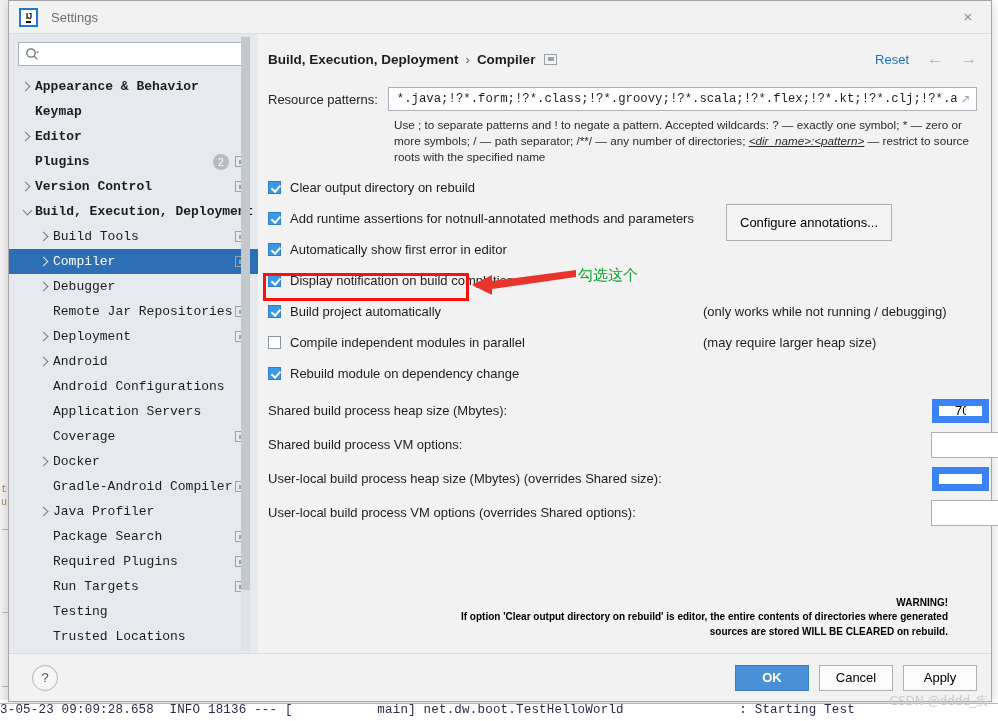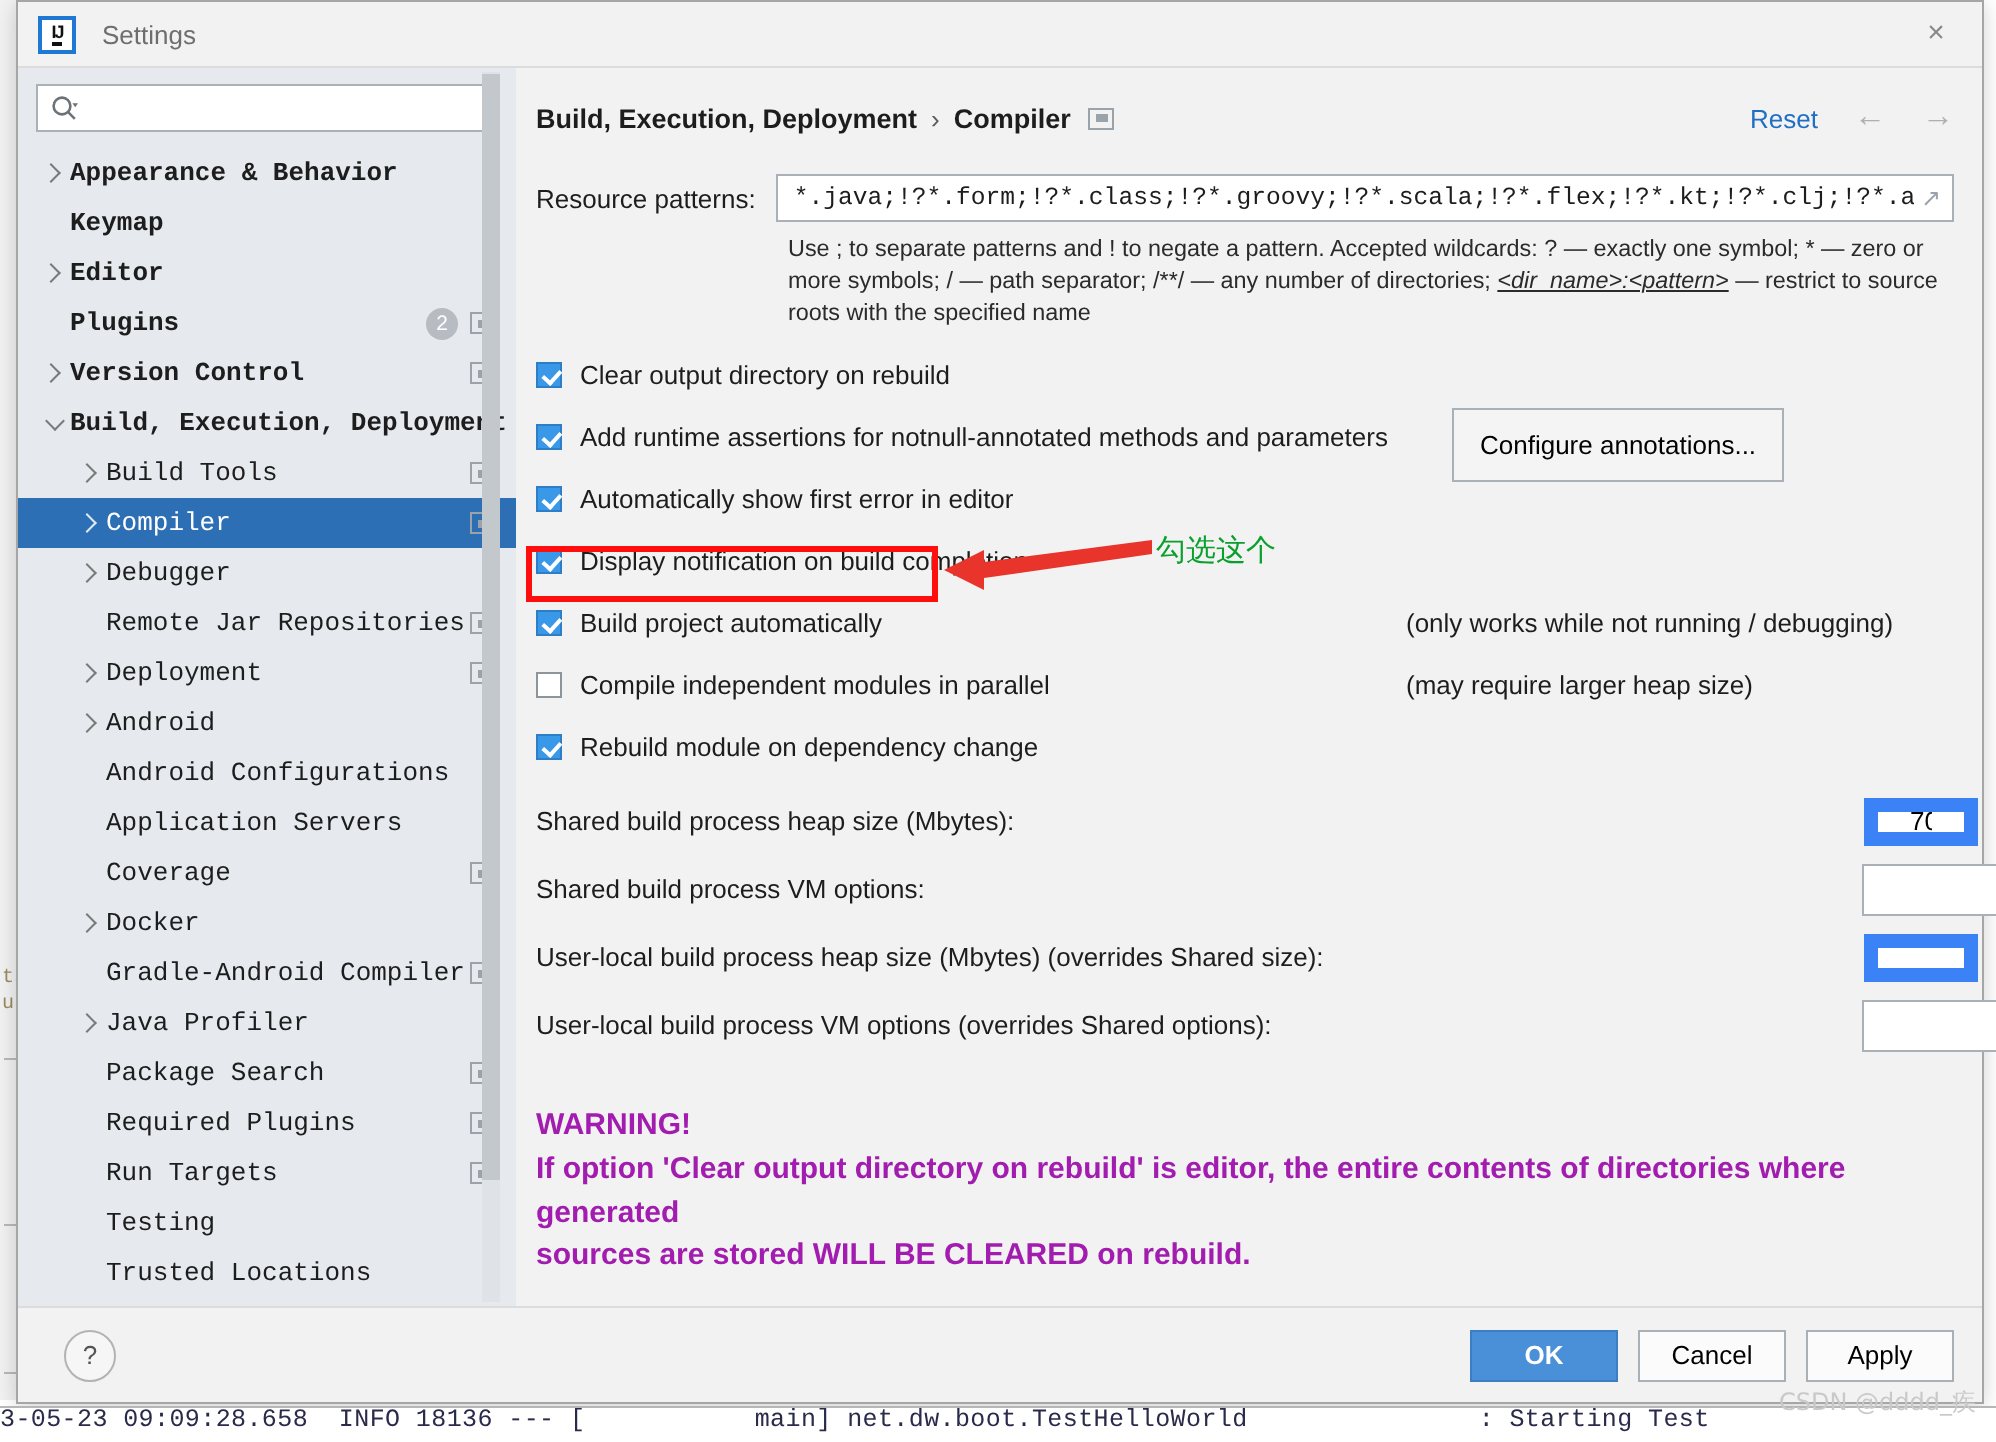--- a/index.html
+++ b/index.html
@@ -100,21 +100,21 @@
   
   .field-row{display:flex;align-items:center;margin-top:19px;}
   .field-label{font-size:13px;}
   .small-input{width:57px;height:24px;border:7px solid #3b82f6;background:#fff;box-sizing:border-box;font-family:inherit;font-size:13px;padding:0 16px;outline:none;}
   .wide-input{width:287px;height:26px;border:1px solid #a9b0b8;background:#fff;box-sizing:border-box;display:flex;align-items:center;padding:0 4px 0 6px;}
   .wide-input input{flex:1;border:0;outline:0;background:transparent;font-family:inherit;font-size:13px;}
   .at-x-700{position:absolute;left:674px;}
   .at-x-683{position:absolute;left:673px;}
 
   
-  #warning{position:absolute;left:10px;bottom:14px;width:680px;font-size:15px;font-weight:bold;line-height:1.45;color:#a21caf;}
+  #warning{position:absolute;left:10px;bottom:14px;width:680px;font-size:10px;font-weight:bold;line-height:1.45;color:#000000;text-align:right;}
 
   
   #footer{flex:0 0 47px;height:47px;background:#f2f2f2;border-top:1px solid #dcdcdc;display:flex;align-items:center;padding:0 14px 0 14px;}
   #help-btn{width:24px;height:24px;border-radius:50%;border:1px solid #b3b3b3;color:#555;font-size:13px;display:flex;align-items:center;justify-content:center;cursor:pointer;background:#f6f6f6;margin-left:9px;}
   .dlg-btn{height:26px;min-width:74px;padding:0 14px;font-size:13px;font-family:inherit;border:1px solid #a9b0b8;background:#fbfbfb;cursor:pointer;margin-left:10px;}
   .dlg-btn.primary{background:#4a90d9;border-color:#3a7fc4;color:#fff;font-weight:bold;}
   #footer-spacer{flex:1;}
 
   
   #watermark{position:absolute;right:10px;top:693px;font-size:12px;color:#c9c9c9;z-index:40;font-family:"DejaVu Sans",sans-serif;}

